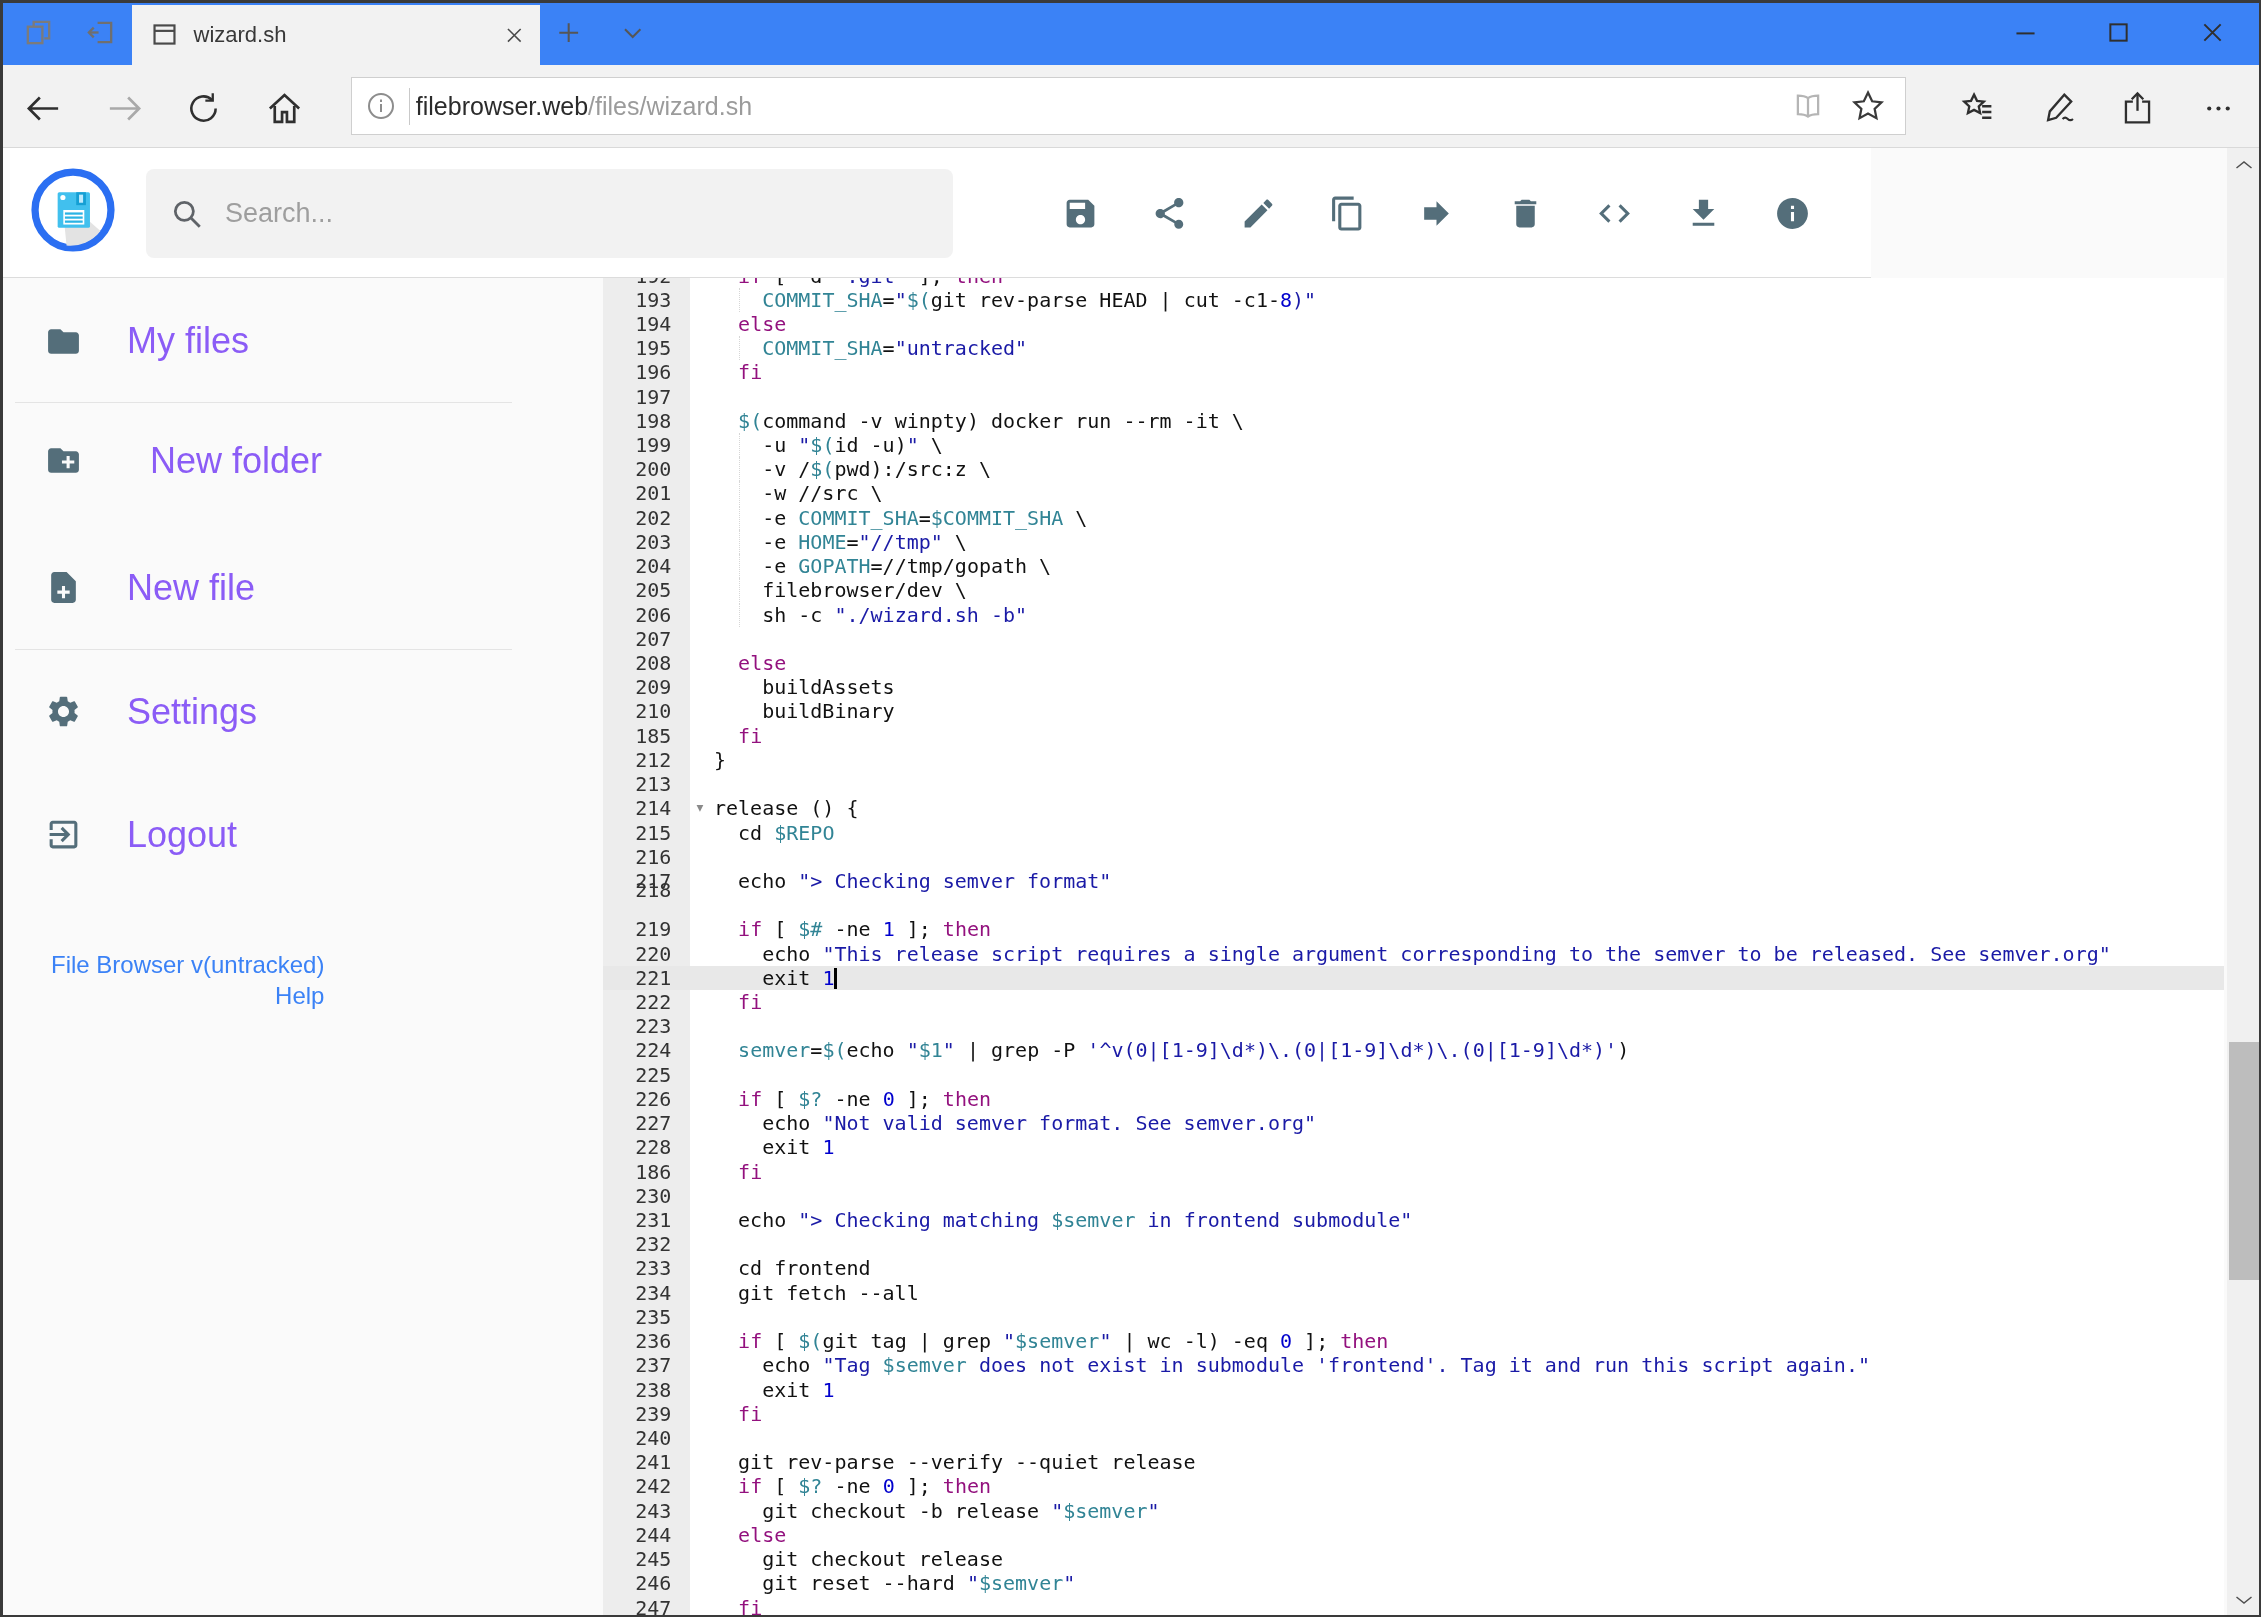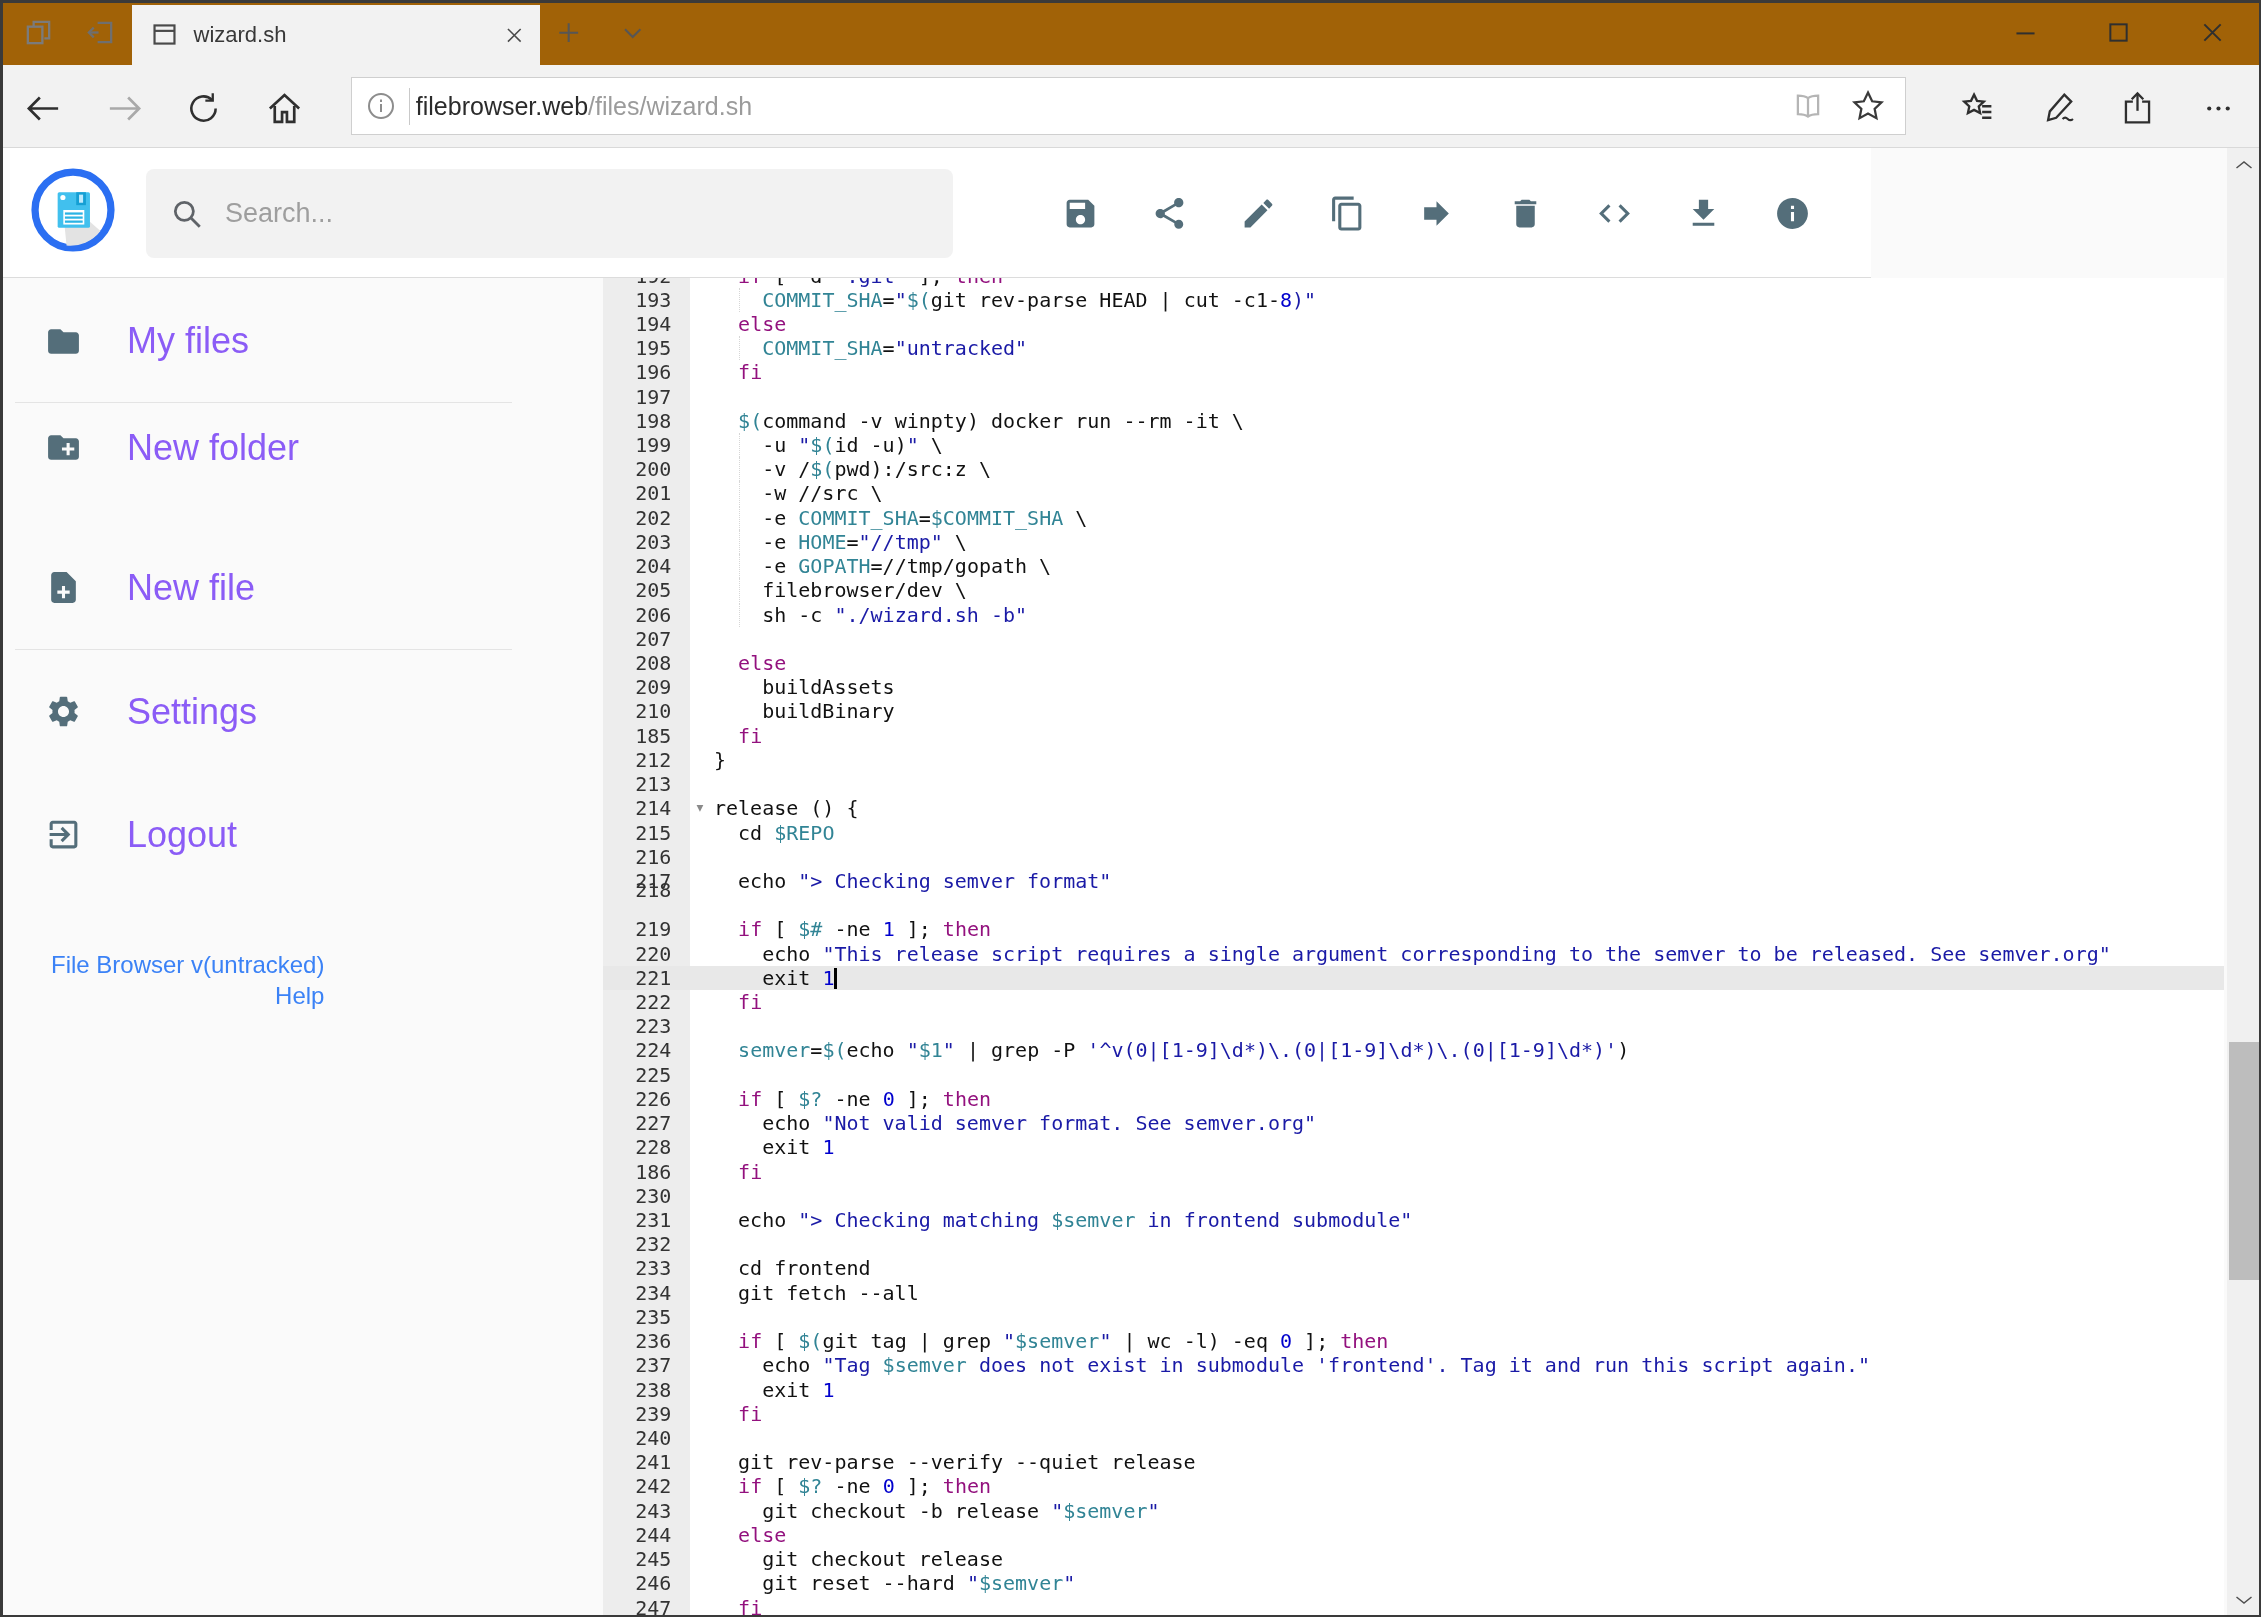--- a/index.html
+++ b/index.html
@@ -1,21 +1,21 @@
 <!DOCTYPE html>
 <html style="font-size:13px"><head>
 <meta charset="utf-8">
 <style>
   html,body{margin:0;padding:0;background:#888;}
   .stage{position:relative;width:2261px;height:1617px;background:#fafafa;overflow:hidden;
          font-family:"Liberation Sans",sans-serif;-webkit-font-smoothing:antialiased;}
   
   .winborder{position:absolute;background:#3a3a3a;z-index:50;}
   
-  .tabbar{position:absolute;left:0;top:0;width:2261px;height:65px;background:#a16207;}
+  .tabbar{position:absolute;left:0;top:0;width:2261px;height:65px;background:#3b82f6;}
   .tabbar-btn{position:absolute;top:14.5px;width:36px;height:36px;display:flex;align-items:center;justify-content:center;}
   .tab{position:absolute;left:132px;top:4.8px;width:408px;height:60px;background:#f2f2f2;display:flex;align-items:center;}
   .tab-title{font-size:22px;color:#383838;margin-left:14.5px;white-space:nowrap;flex:1;}
   .tab-close{width:36px;height:36px;margin-right:8px;display:flex;align-items:center;justify-content:center;}
   .winctl{position:absolute;top:11.3px;width:65px;height:42px;display:flex;align-items:center;justify-content:center;}
   
   .navbar{position:absolute;left:0;top:65px;width:2261px;height:83px;background:#f2f2f2;border-bottom:0.8px solid #d9d9d9;box-sizing:border-box;}
   .nav-btn{position:absolute;top:22px;width:42px;height:42px;display:flex;align-items:center;justify-content:center;}
   .urlbar{position:absolute;left:351px;top:12px;width:1555px;height:58px;background:#fff;border:0.8px solid #cfcfcf;box-sizing:border-box;display:flex;align-items:center;}
   .url-info{width:57px;display:flex;align-items:center;justify-content:center;}
@@ -271,21 +271,21 @@
   <div class="sidebar">
     <div class="side-item" style="top:22.6px;">
       <span class="ic">
         <svg width="37" height="37" viewBox="0 0 24 24" fill="#546e7a">
             <path d="M10 4H4c-1.1 0-2 .9-2 2v12c0 1.1.9 2 2 2h16c1.1 0 2-.9 2-2V8c0-1.1-.9-2-2-2h-8l-2-2z"></path>
           </svg>
       </span>
       <span class="side-label">My files</span>
     </div>
     <div class="side-div" style="top:124px;"></div>
-    <div class="side-item" style="top:129px;">
+    <div class="side-item" style="top:142px;gap:23px;">
       <span class="ic">
         <svg width="37" height="37" viewBox="0 0 24 24" fill="#546e7a">
             <path d="M20 6h-8l-2-2H4c-1.1 0-2 .9-2 2v12c0 1.1.9 2 2 2h16c1.1 0 2-.9 2-2V8c0-1.1-.9-2-2-2zm-1 8h-3v3h-2v-3h-3v-2h3V9h2v3h3v2z"></path>
           </svg>
       </span>
       <span class="side-label">New folder</span>
     </div>
     <div class="side-item" style="top:269px;">
       <span class="ic">
         <svg width="37" height="37" viewBox="0 0 24 24" fill="#546e7a">

